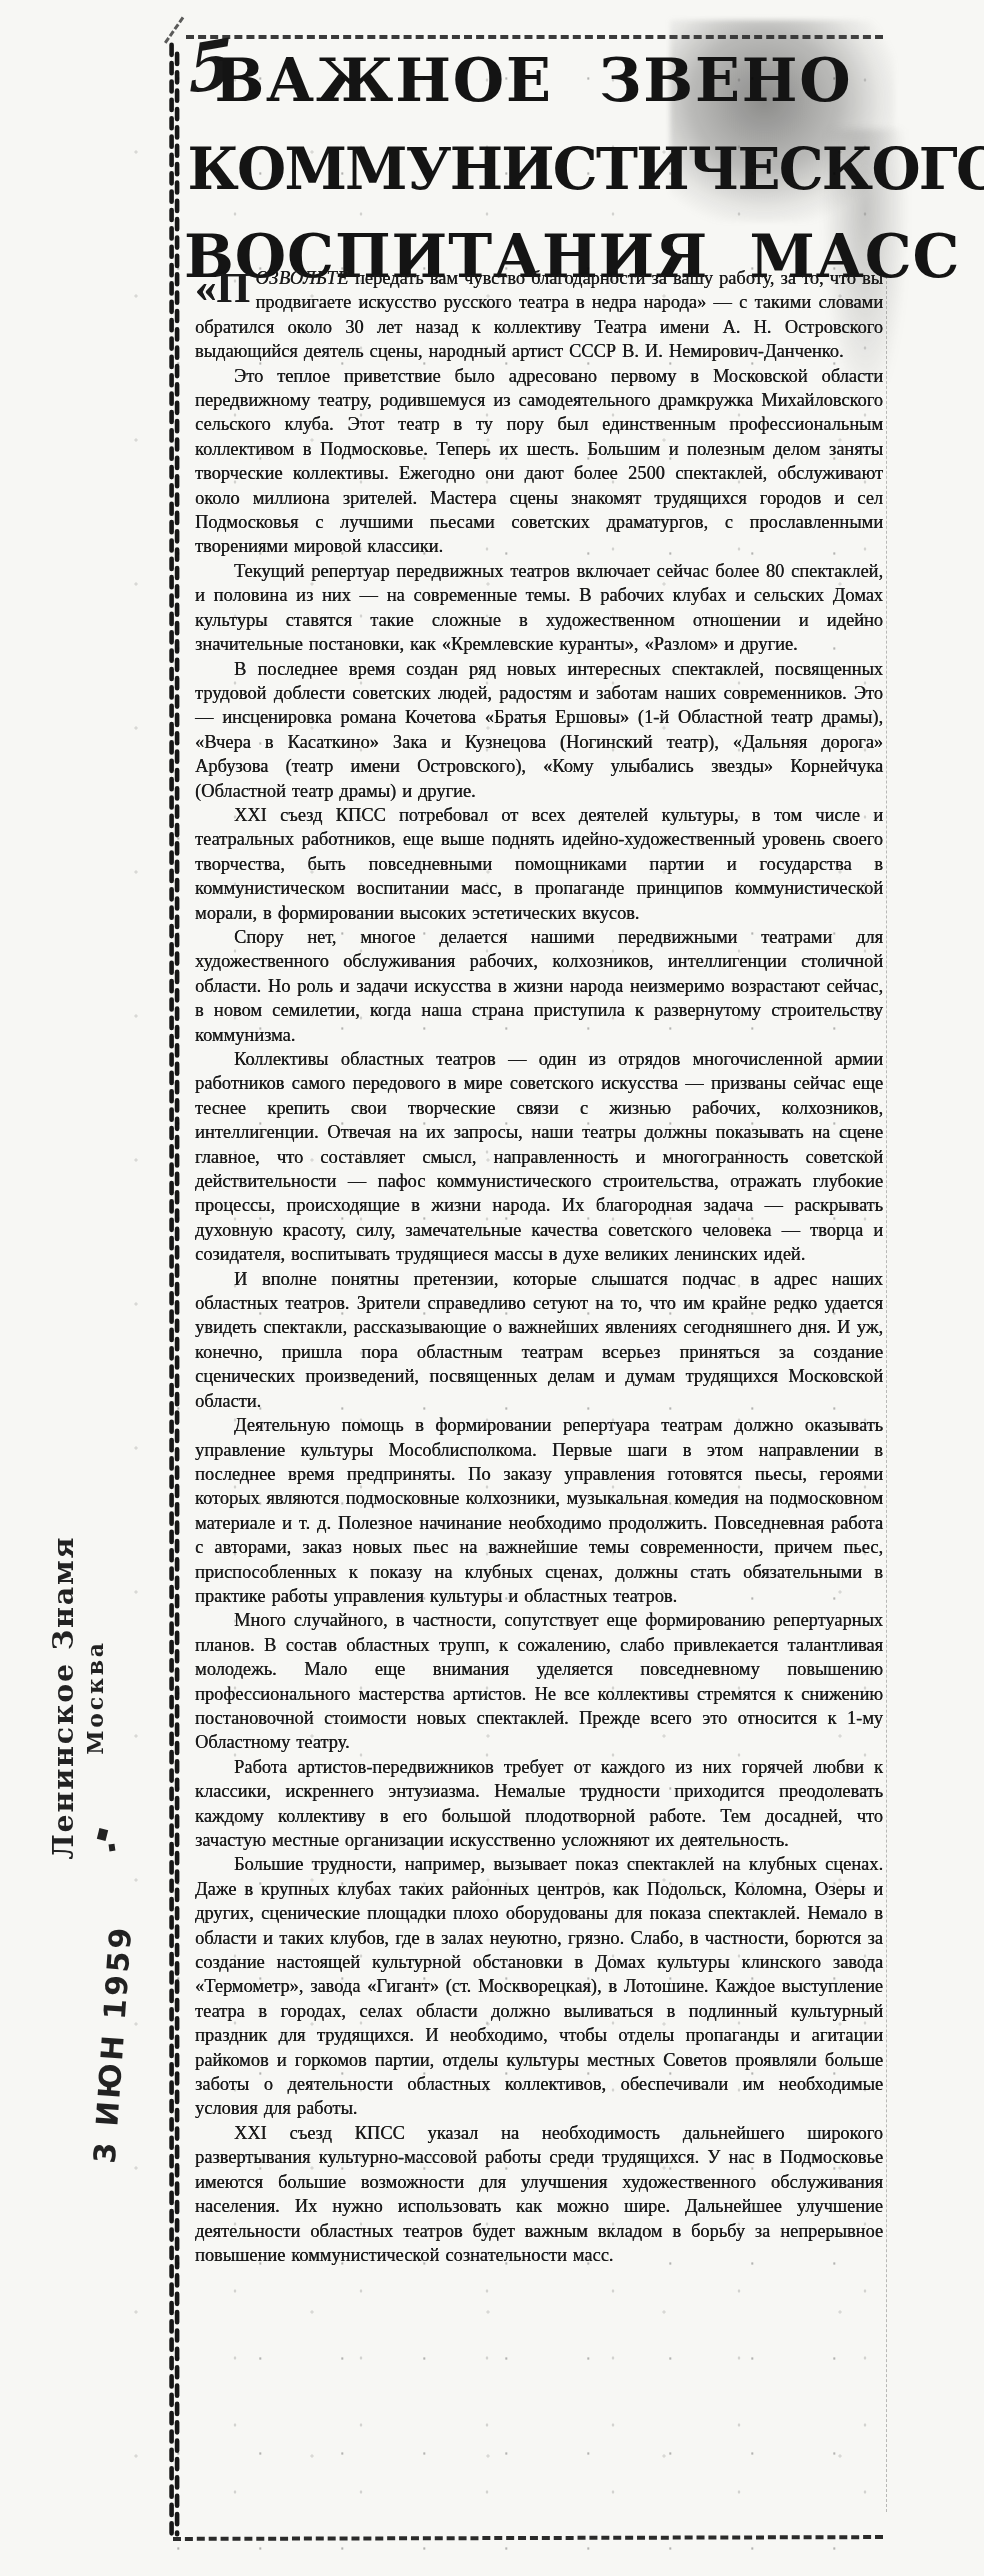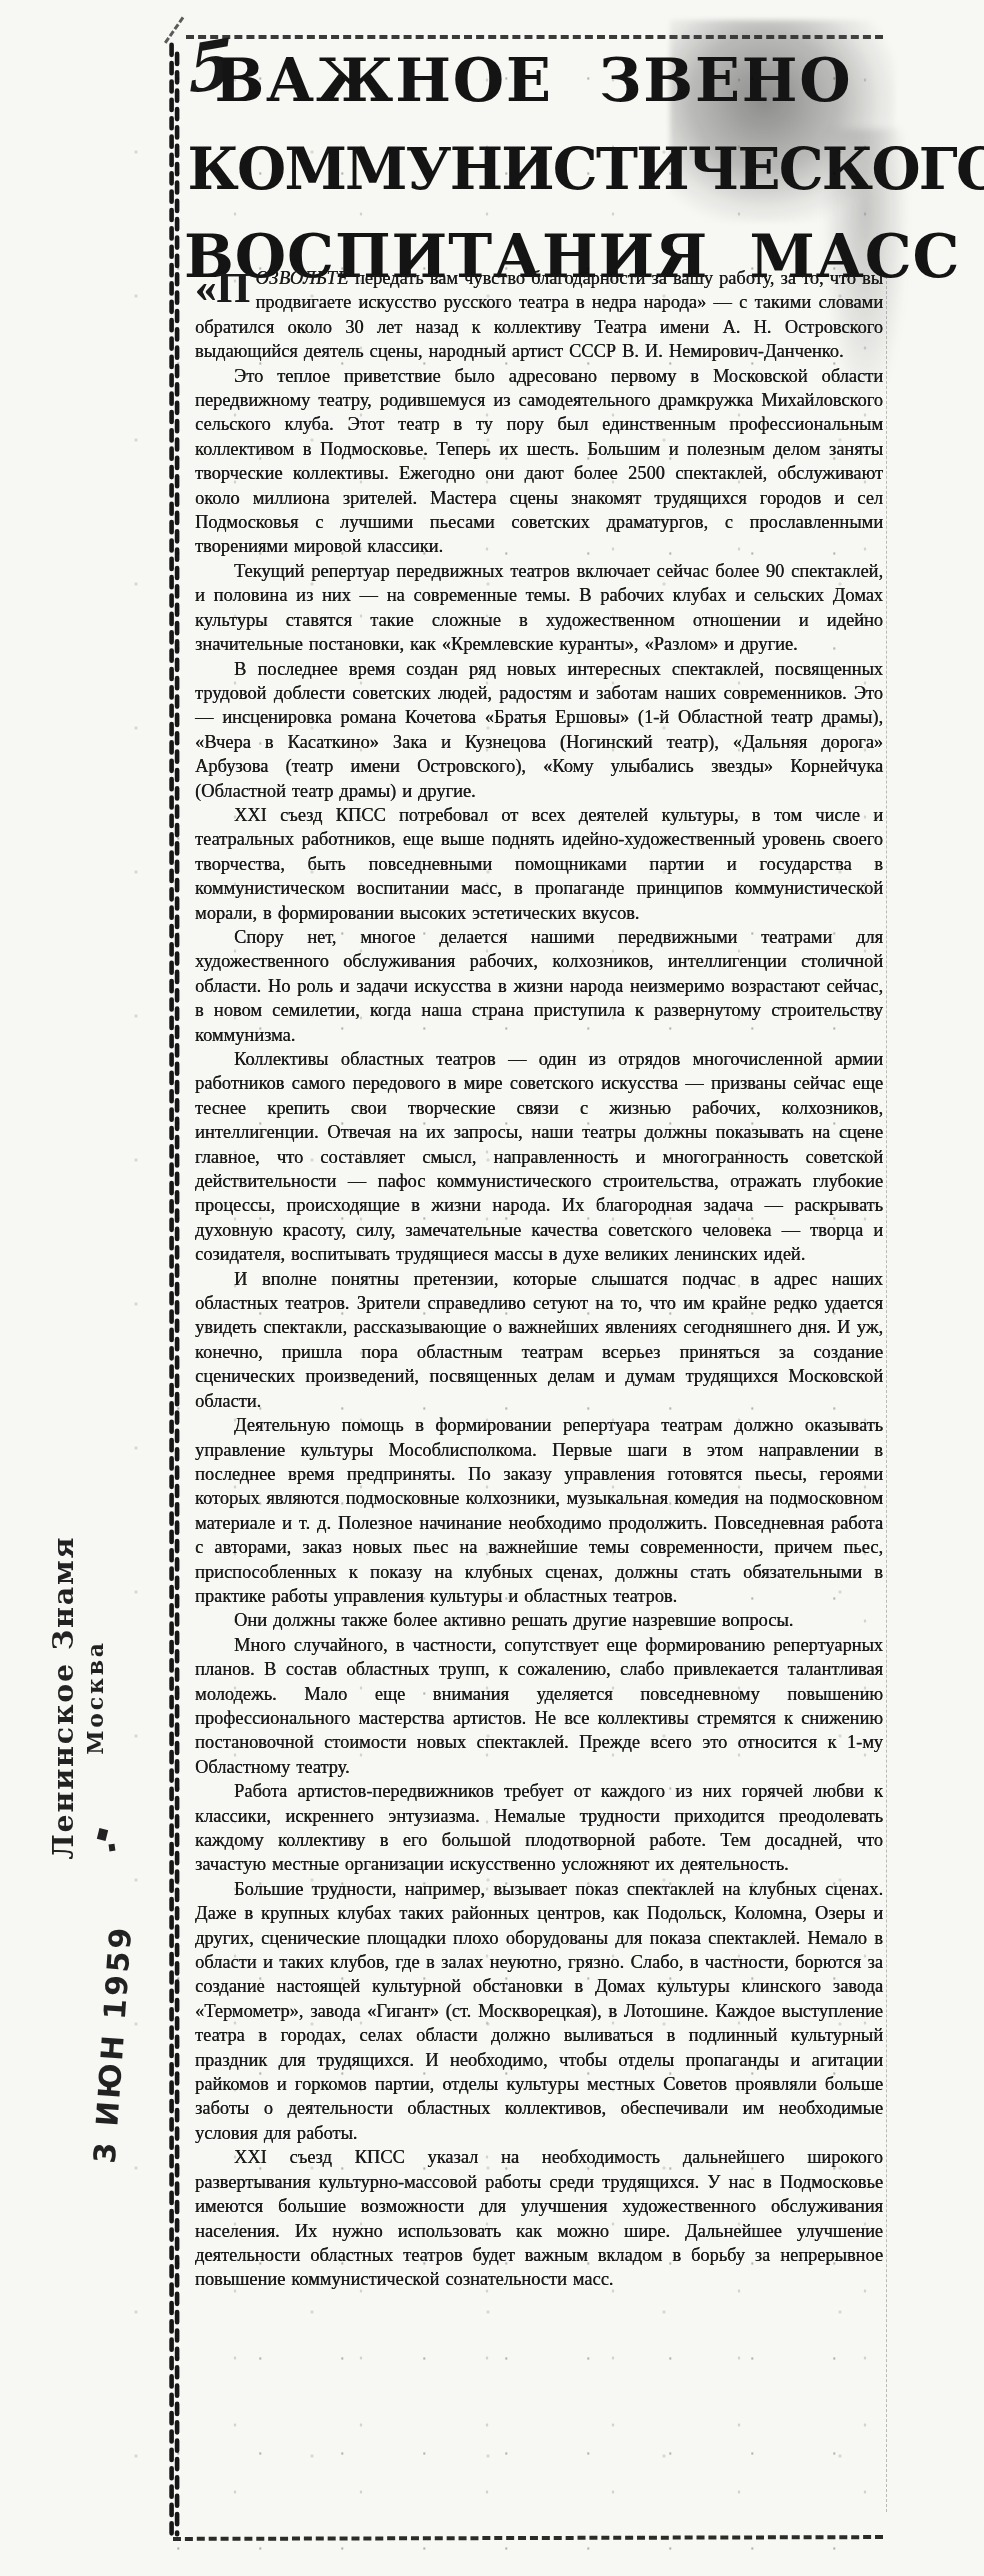--- a/index.html
+++ b/index.html
@@ -134,28 +134,27 @@
     <span class="t-line t2">КОММУНИСТИЧЕСКОГО</span>
     <span class="t-line t3">ВОСПИТАНИЯ МАСС</span>
   </header>
 
   <div class="article">
     <p class="lead">
       <span class="dropcap">«П</span><span class="lead-caps">ОЗВОЛЬТЕ</span><span> передать вам чувство благодарности за вашу работу, за то, что вы продвигаете искусство русского театра в недра народа» — с такими словами обратился около 30 лет назад к коллективу Театра имени А. Н. Островского выдающийся деятель сцены, народный артист СССР В. И. Немирович-Данченко.</span>
     </p>
 
   <p>Это теплое приветствие было адресовано первому в Московской области передвижному театру, родившемуся из самодеятельного драмкружка Михайловского сельского клуба. Этот театр в ту пору был единственным профессиональным коллективом в Подмосковье. Теперь их шесть. Большим и полезным делом заняты творческие коллективы. Ежегодно они дают более 2500 спектаклей, обслуживают около миллиона зрителей. Мастера сцены знакомят трудящихся городов и сел Подмосковья с лучшими пьесами советских драматургов, с прославленными творениями мировой классики.</p>
-      <p>Текущий репертуар передвижных театров включает сейчас более 90 спектаклей, и половина из них — на современные темы. В рабочих клубах и сельских Домах культуры ставятся такие сложные в художественном отношении и идейно значительные постановки, как «Кремлевские куранты», «Разлом» и другие.</p>
+      <p>Текущий репертуар передвижных театров включает сейчас более 80 спектаклей, и половина из них — на современные темы. В рабочих клубах и сельских Домах культуры ставятся такие сложные в художественном отношении и идейно значительные постановки, как «Кремлевские куранты», «Разлом» и другие.</p>
       <p>В последнее время создан ряд новых интересных спектаклей, посвященных трудовой доблести советских людей, радостям и заботам наших современников. Это — инсценировка романа Кочетова «Братья Ершовы» (1-й Областной театр драмы), «Вчера в Касаткино» Зака и Кузнецова (Ногинский театр), «Дальняя дорога» Арбузова (театр имени Островского), «Кому улыбались звезды» Корнейчука (Областной театр драмы) и другие.</p>
       <p>XXI съезд КПСС потребовал от всех деятелей культуры, в том числе и театральных работников, еще выше поднять идейно-художественный уровень своего творчества, быть повседневными помощниками партии и государства в коммунистическом воспитании масс, в пропаганде принципов коммунистической морали, в формировании высоких эстетических вкусов.</p>
       <p>Спору нет, многое делается нашими передвижными театрами для художественного обслуживания рабочих, колхозников, интеллигенции столичной области. Но роль и задачи искусства в жизни народа неизмеримо возрастают сейчас, в новом семилетии, когда наша страна приступила к развернутому строительству коммунизма.</p>
       <p>Коллективы областных театров — один из отрядов многочисленной армии работников самого передового в мире советского искусства — призваны сейчас еще теснее крепить свои творческие связи с жизнью рабочих, колхозников, интеллигенции. Отвечая на их запросы, наши театры должны показывать на сцене главное, что составляет смысл, направленность и многогранность советской действительности — пафос коммунистического строительства, отражать глубокие процессы, происходящие в жизни народа. Их благородная задача — раскрывать духовную красоту, силу, замечательные качества советского человека — творца и созидателя, воспитывать трудящиеся массы в духе великих ленинских идей.</p>
       <p>И вполне понятны претензии, которые слышатся подчас в адрес наших областных театров. Зрители справедливо сетуют на то, что им крайне редко удается увидеть спектакли, рассказывающие о важнейших явлениях сегодняшнего дня. И уж, конечно, пришла пора областным театрам всерьез приняться за создание сценических произведений, посвященных делам и думам трудящихся Московской области.</p>
       <p>Деятельную помощь в формировании репертуара театрам должно оказывать управление культуры Мособлисполкома. Первые шаги в этом направлении в последнее время предприняты. По заказу управления готовятся пьесы, героями которых являются подмосковные колхозники, музыкальная комедия на подмосковном материале и т. д. Полезное начинание необходимо продолжить. Повседневная работа с авторами, заказ новых пьес на важнейшие темы современности, причем пьес, приспособленных к показу на клубных сценах, должны стать обязательными в практике работы управления культуры и областных театров.</p>
-      <p>Они должны также более активно решать другие назревшие вопросы.</p>
       <p>Много случайного, в частности, сопутствует еще формированию репертуарных планов. В состав областных трупп, к сожалению, слабо привлекается талантливая молодежь. Мало еще внимания уделяется повседневному повышению профессионального мастерства артистов. Не все коллективы стремятся к снижению постановочной стоимости новых спектаклей. Прежде всего это относится к 1-му Областному театру.</p>
       <p>Работа артистов-передвижников требует от каждого из них горячей любви к классики, искреннего энтузиазма. Немалые трудности приходится преодолевать каждому коллективу в его большой плодотворной работе. Тем досадней, что зачастую местные организации искусственно усложняют их деятельность.</p>
       <p>Большие трудности, например, вызывает показ спектаклей на клубных сценах. Даже в крупных клубах таких районных центров, как Подольск, Коломна, Озеры и других, сценические площадки плохо оборудованы для показа спектаклей. Немало в области и таких клубов, где в залах неуютно, грязно. Слабо, в частности, борются за создание настоящей культурной обстановки в Домах культуры клинского завода «Термометр», завода «Гигант» (ст. Москворецкая), в Лотошине. Каждое выступление театра в городах, селах области должно выливаться в подлинный культурный праздник для трудящихся. И необходимо, чтобы отделы пропаганды и агитации райкомов и горкомов партии, отделы культуры местных Советов проявляли больше заботы о деятельности областных коллективов, обеспечивали им необходимые условия для работы.</p>
       <p>XXI съезд КПСС указал на необходимость дальнейшего широкого развертывания культурно-массовой работы среди трудящихся. У нас в Подмосковье имеются большие возможности для улучшения художественного обслуживания населения. Их нужно использовать как можно шире. Дальнейшее улучшение деятельности областных театров будет важным вкладом в борьбу за непрерывное повышение коммунистической сознательности масс.</p>
     </div>
 
   <div class="stamp stamp-paper">
     <div class="s-name">Ленинское Знамя</div>
     <div class="s-city">Москва</div>
   </div>

